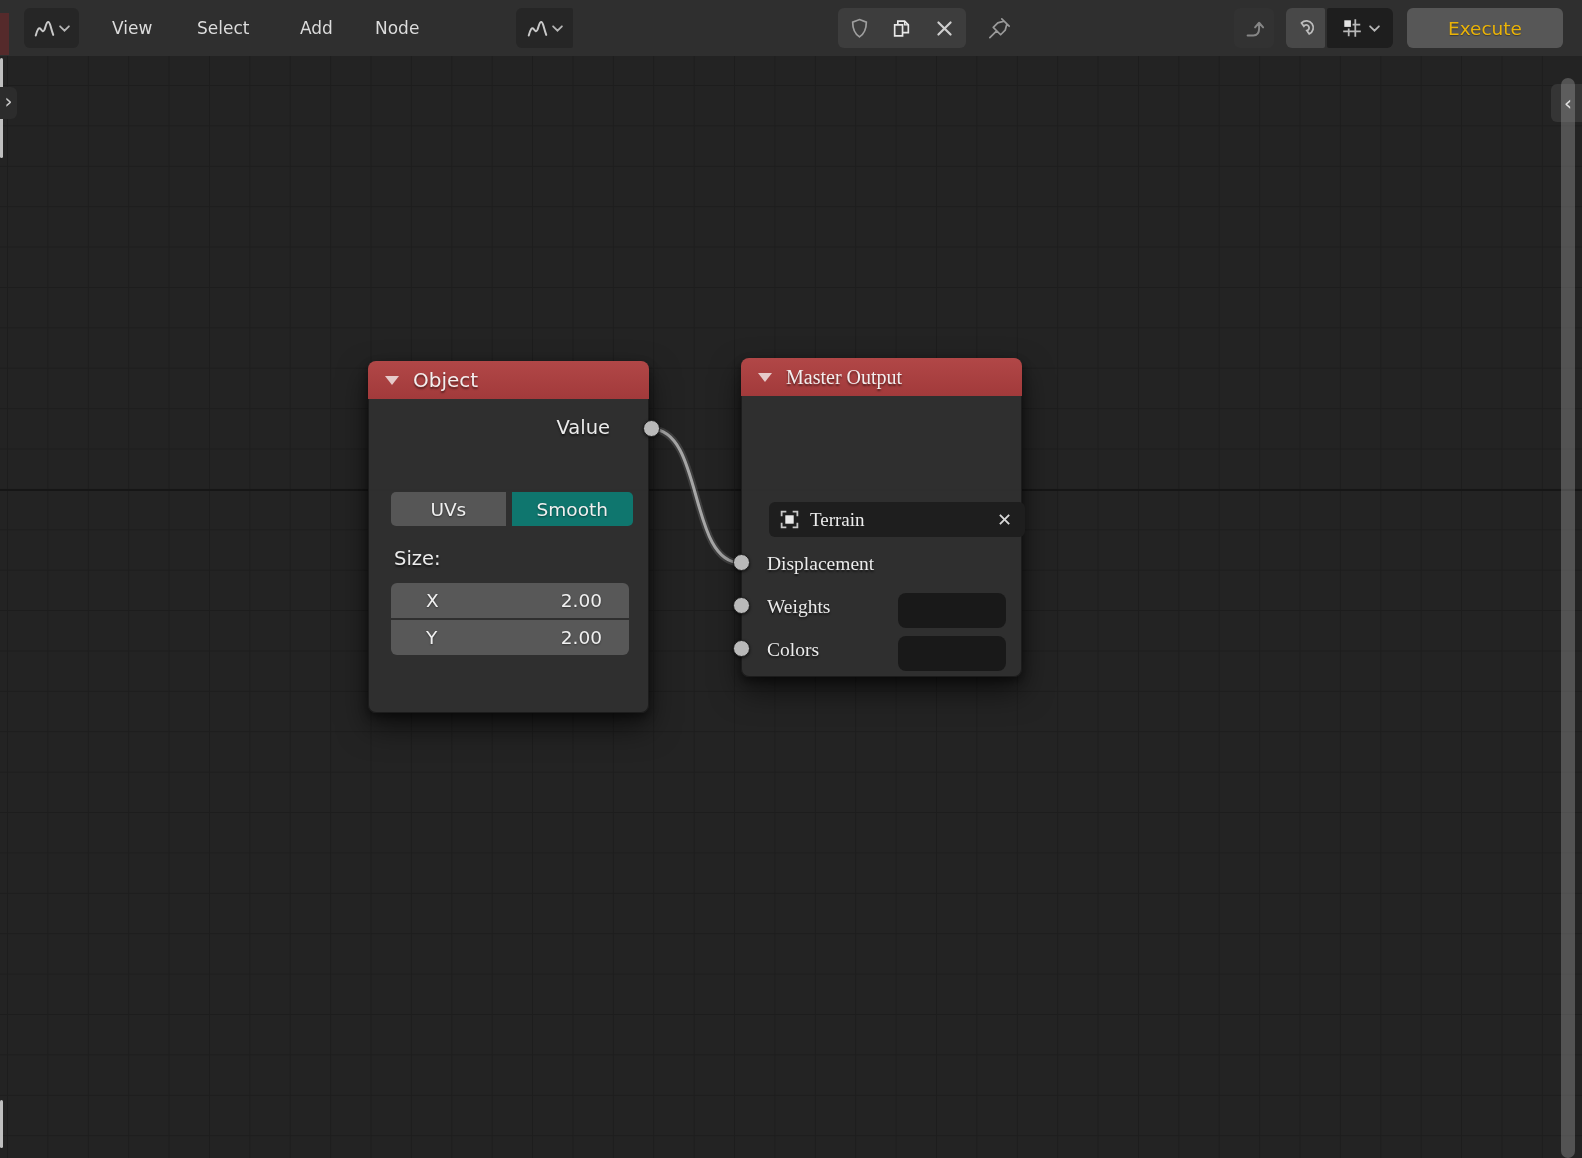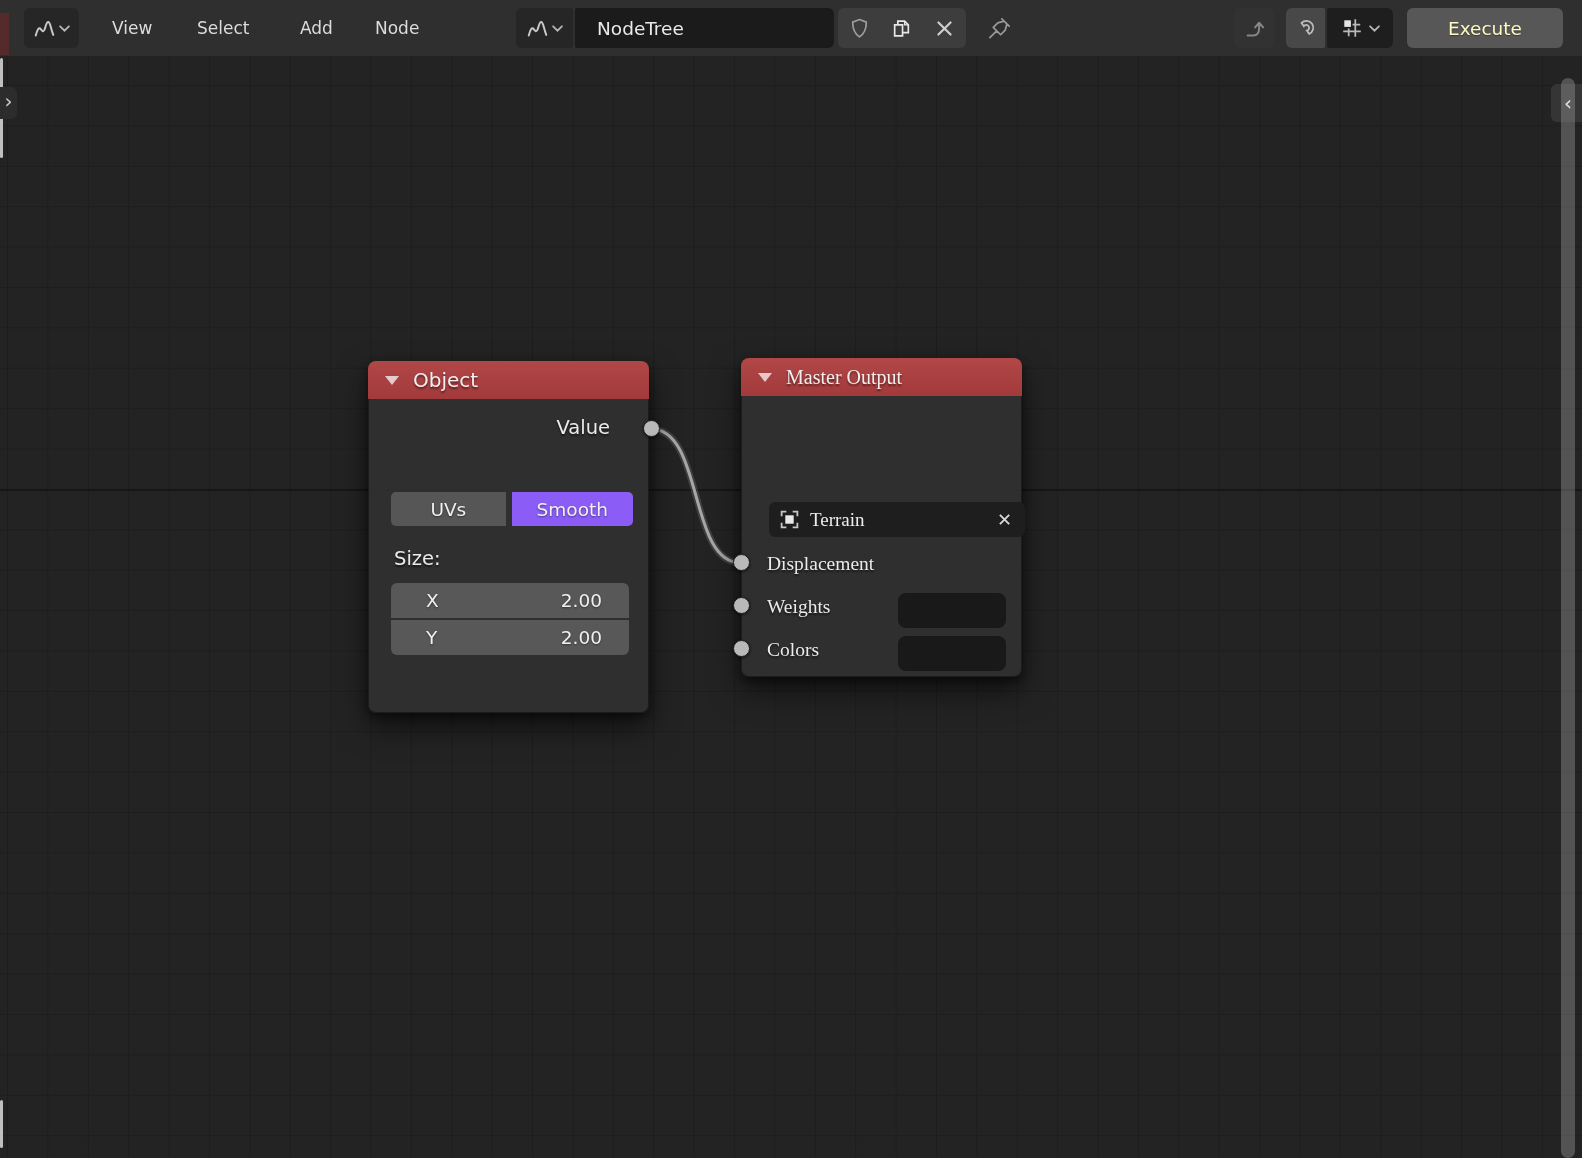--- a/index.html
+++ b/index.html
@@ -10,21 +10,21 @@
   #topbar { position:absolute; left:0; top:0; width:1582px; height:56px; background:#2f2f2f; z-index:40; }
   .red-sliver { position:absolute; left:0; top:13px; width:9px; height:42px; background:#552a2b; }
   .tb-btn { position:absolute; top:8px; height:40px; border-radius:6px; display:flex; align-items:center; justify-content:center; }
   .menu-item { position:absolute; top:0; height:56px; line-height:56px; color:#dcdcdc; font-size:17px; cursor:default; }
   .editor-btn { background:#262626; }
   .tree-field { position:absolute; top:8px; height:40px; background:#1b1b1b; color:#e9e9e9;
                 font-size:18.5px; border:none; outline:none; padding-left:22px;
                 font-family:"DejaVu Sans", sans-serif; border-radius:2px 6px 6px 2px; }
   .idgroup { position:absolute; top:8px; height:40px; background:#3d3d3d; border-radius:6px; display:flex; }
   .idgroup > div { width:42.6px; height:40px; display:flex; align-items:center; justify-content:center; }
-  .exec-btn { background:#575757; color:#fef9c3; font-size:18.5px; text-shadow:0 1px 1px rgba(0,0,0,.35);text-align:center; }
+  .exec-btn { background:#575757; color:#eab308; font-size:18.5px; text-shadow:0 1px 1px rgba(0,0,0,.35);text-align:center; }
 
   
   #canvas { position:absolute; left:0; top:56px; width:1582px; height:1102px;
     background-color:#232323;
     background-image:
       linear-gradient(to right, #1d1d1d 1px, transparent 1px),
       linear-gradient(to bottom, #1d1d1d 1px, transparent 1px);
     background-size:40.4px 40.4px;
     background-position:7px 29px; }
   .major-hline { position:absolute; left:0; top:433px; width:1582px; height:2px; background:#161616; }
@@ -48,21 +48,21 @@
   .tri-down { width:0; height:0; border-left:7px solid transparent; border-right:7px solid transparent;
           border-top:9px solid #e6caca; }
   .tri-right { width:0; height:0; border-top:7px solid transparent; border-bottom:7px solid transparent;
           border-left:9px solid #dadada; }
   .node-title { margin-left:14px; color:#f3eeee; font-size:20px; text-shadow:0 1.5px 2px rgba(0,0,0,.5); }
   .nlabel { color:#ebebeb; font-size:19.5px; text-shadow:0 1.5px 2px rgba(0,0,0,.55); }
 
   .out-row { position:absolute; left:0; right:0; top:52px; height:28px; text-align:right; padding-right:38px; line-height:28px; }
   .seg { position:absolute; left:22px; top:130px; width:242px; height:34px; display:flex; }
   .seg-uvs { width:118px; background:#565656; border-radius:5px 0 0 5px; margin-right:6px; }
-  .seg-smooth { width:125px; background:#8b5cf6; border-radius:0 5px 5px 0; }
+  .seg-smooth { width:125px; background:#0f766e; border-radius:0 5px 5px 0; }
   .seg > div { display:flex; align-items:center; justify-content:center; color:#f0f0f0; font-size:18.5px;
                text-shadow:0 1px 2px rgba(0,0,0,.45); }
   .size-label { position:absolute; left:25px; top:185px; }
   .slider-field { position:absolute; left:22px; width:238px; height:35px; background:#585858; line-height:35px; }
   .slider-field .f-label { position:absolute; left:35px; color:#f0f0f0; font-size:18.5px; text-shadow:0 1px 2px rgba(0,0,0,.4); }
   .slider-field .f-value { position:absolute; right:27px; color:#f0f0f0; font-size:18.5px; text-shadow:0 1px 2px rgba(0,0,0,.4); }
 
   .transform-row { position:absolute; left:0; right:0; top:74px; height:28px; line-height:28px; text-align:center; }
   .transform-row .tri-right { position:absolute; left:31px; top:7px; }
   .obj-selector { position:absolute; left:27px; top:143px; width:256px; height:35px; background:#1e1e1e;
@@ -160,21 +160,20 @@
 
   <div class="tb-btn editor-btn" style="left:516px; width:57px; border-radius:6px 2px 2px 6px;">
     <svg width="21" height="21" viewBox="0 0 18 18">
       <path d="M1.5 15 C3 9.5 4.2 7.5 5.8 9.5 C7 11 7.8 12.5 9 10 C10.2 7 10.6 3.2 12.3 3.5 C14 3.8 14.2 8.5 16.5 14.5" fill="none" stroke="#c9c9c9" stroke-width="1.7" stroke-linecap="round"></path>
     </svg>
     <svg width="11" height="7" viewBox="0 0 10 6" style="margin-left:4px;">
       <path d="M1 1 L5 5 L9 1" fill="none" stroke="#b5b5b5" stroke-width="1.6" stroke-linecap="round"></path>
     </svg>
   </div>
 
-  <input class="tree-field" style="left: 575px; width: 259px;" value="NodeTree">
 
   <div class="idgroup" style="left:838px;">
     <div>
       <svg width="19" height="21" viewBox="0 0 18 20">
         <path d="M9 1.5 L15.5 4 C15.5 10 13.5 15 9 18 C4.5 15 2.5 10 2.5 4 Z" fill="none" stroke="#9e9e9e" stroke-width="1.6"></path>
       </svg>
     </div>
     <div>
       <svg width="21" height="21" viewBox="0 0 20 20">
         <path d="M3.5 6.5 H11 V17 H3.5 Z" fill="none" stroke="#e8e8e8" stroke-width="1.6"></path>

